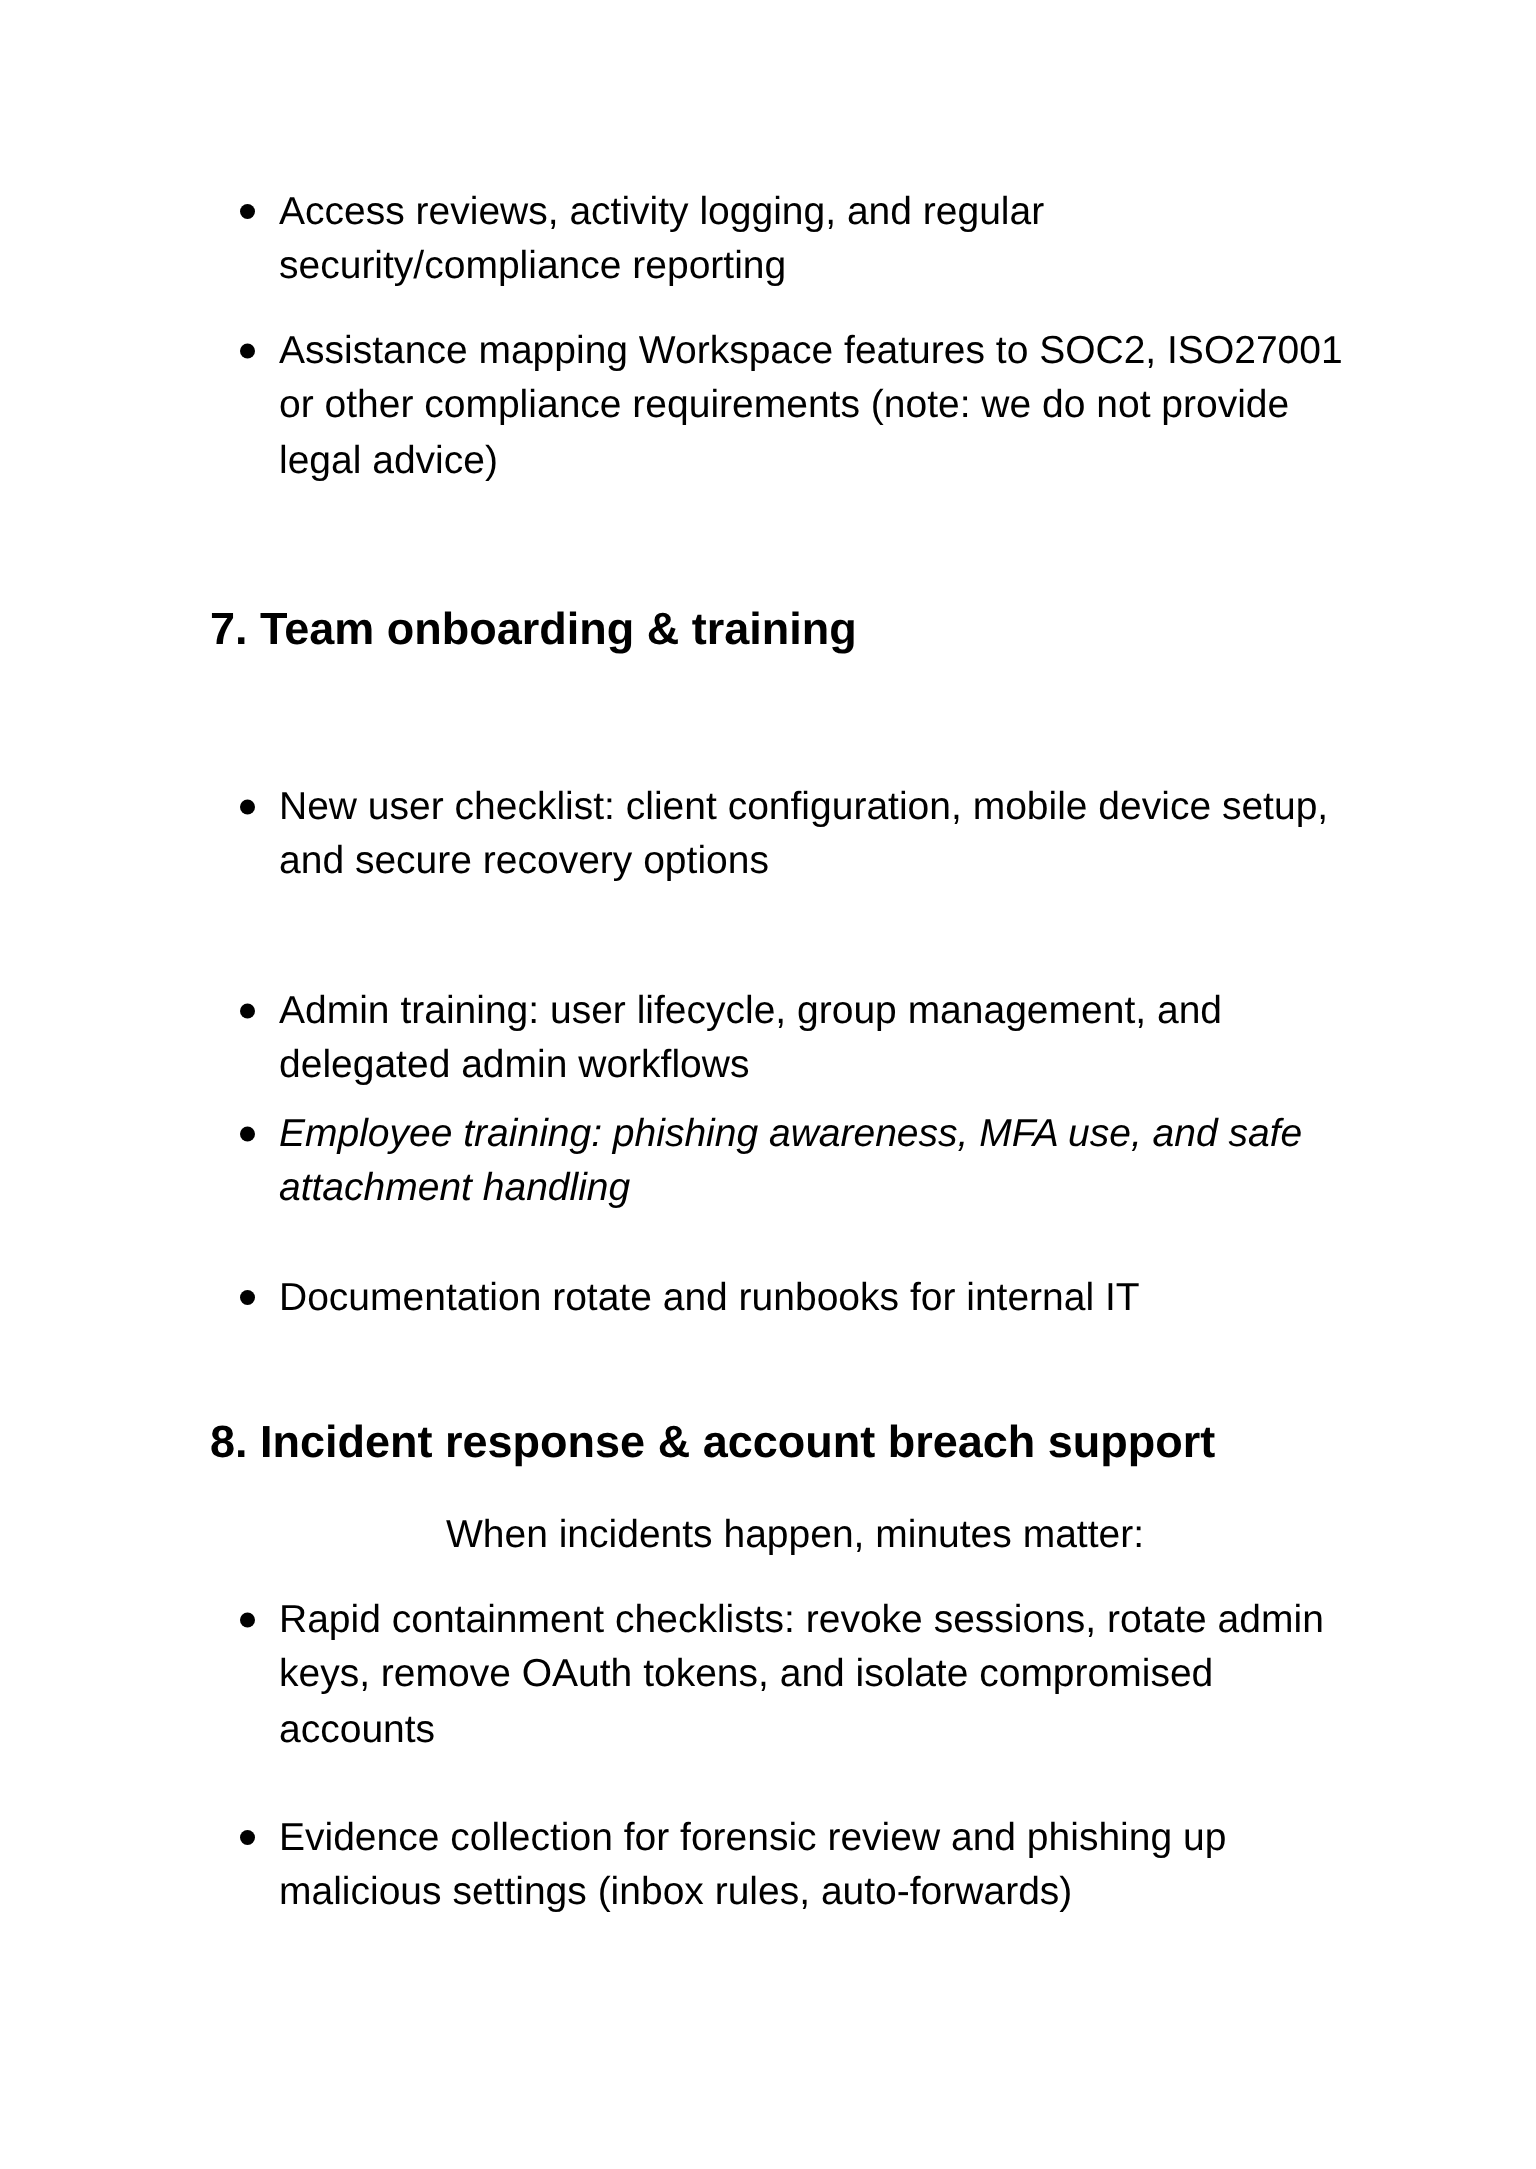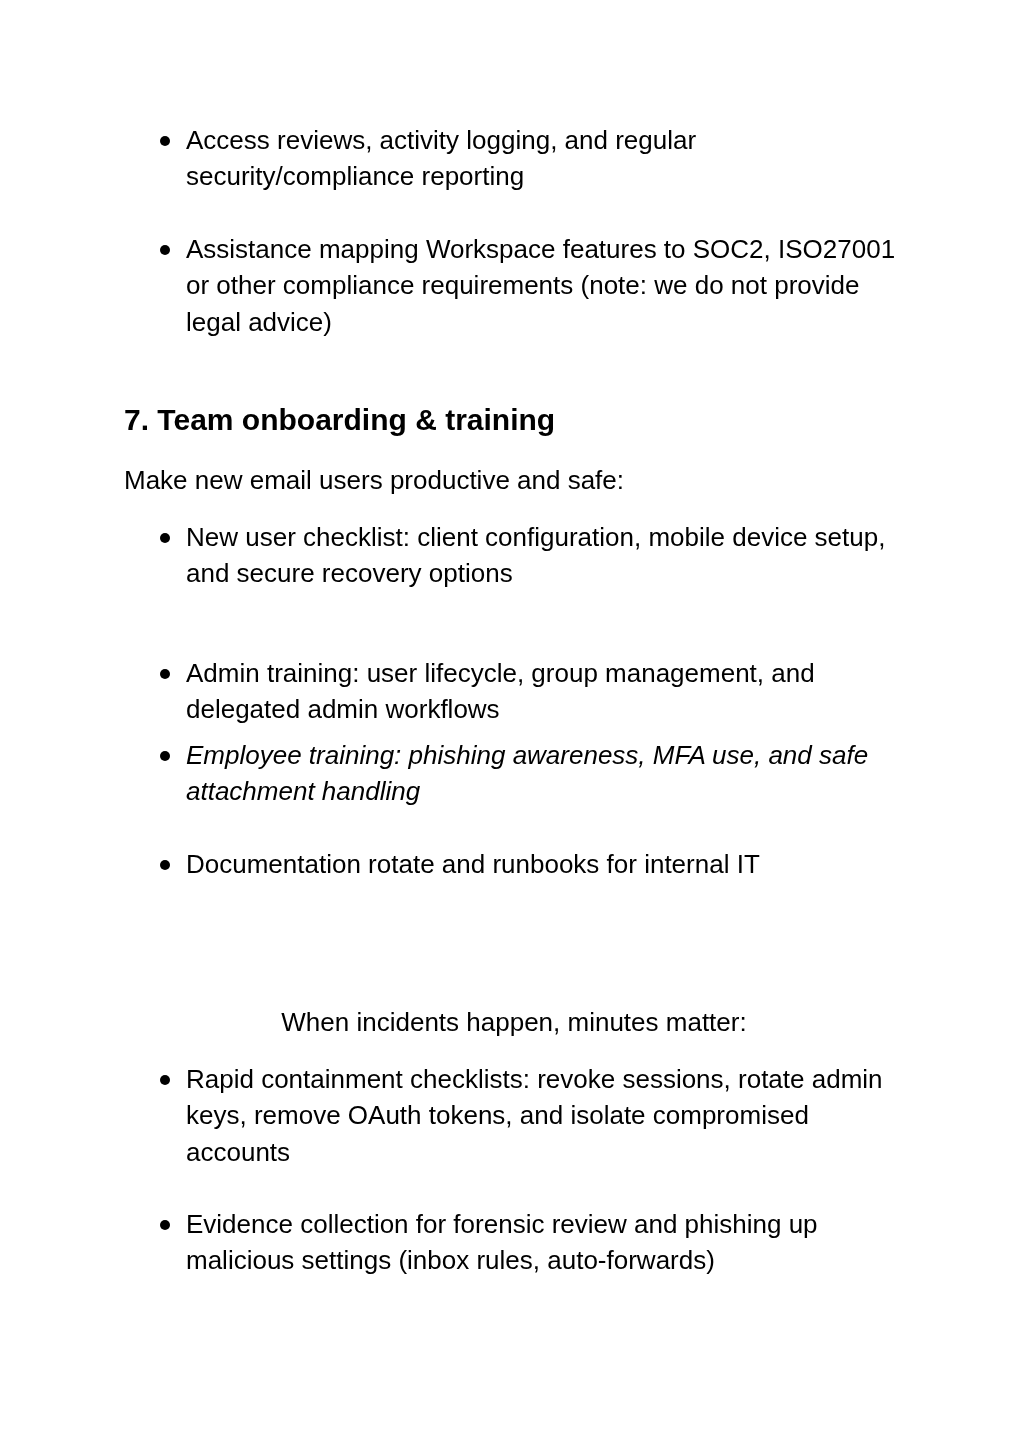--- a/index.html
+++ b/index.html
@@ -17,21 +17,21 @@
     }
     .page {
       position: absolute;
       left: 0;
       top: 0;
       width: 1024px;
       height: 1198px;
     }
     .block {
       position: absolute;
-      left: 124px;
+      left: 140px;
       width: 780px;
     }
     .bullet-list {
       list-style: none;
       margin: 0;
       padding: 0;
     }
     .bullet-item {
       position: absolute;
       left: 160px;
@@ -75,51 +75,51 @@
 </head>
 <body>
 
 <div class="page">
 
   <ul class="bullet-list">
     <li class="bullet-item" style="top:122px;">
       <span class="bullet-dot"></span>
       <span class="bullet-text">Access reviews, activity logging, and regular security/compliance reporting</span>
     </li>
-    <li class="bullet-item" style="top:231px;">
+    <li class="bullet-item" style="top:215px;">
       <span class="bullet-dot"></span>
       <span class="bullet-text">Assistance mapping Workspace features to SOC2, ISO27001 or other compliance requirements (note: we do not provide legal advice)</span>
     </li>
   </ul>
 
   <div class="block" style="top:402px;">
     <h2 class="heading">7. Team onboarding &amp; training</h2>
-  </div>
-  <div class="block" style="top:462px;">
-    <p class="para">Make new email users productive and safe:</p>
   </div>
   <ul class="bullet-list">
     <li class="bullet-item" style="top:519px;">
       <span class="bullet-dot"></span>
       <span class="bullet-text">New user checklist: client configuration, mobile device setup, and secure recovery options</span>
     </li>
     <li class="bullet-item" style="top:655px;">
       <span class="bullet-dot"></span>
       <span class="bullet-text">Admin training: user lifecycle, group management, and delegated admin workflows</span>
     </li>
     <li class="bullet-item" style="top:737px;font-style:italic;">
       <span class="bullet-dot"></span>
       <span class="bullet-text">Employee training: phishing awareness, MFA use, and safe attachment handling</span>
     </li>
     <li class="bullet-item" style="top:846px;">
       <span class="bullet-dot"></span>
       <span class="bullet-text">Documentation rotate and runbooks for internal IT</span>
     </li>
   </ul>
 
+  <div class="block" style="top:944px;">
+    <h2 class="heading">8. Incident response &amp; account breach support</h2>
+  </div>
   <div class="block" style="top:1004px;text-align:center;">
     <p class="para">When incidents happen, minutes matter:</p>
   </div>
   <ul class="bullet-list">
     <li class="bullet-item" style="top:1061px;">
       <span class="bullet-dot"></span>
       <span class="bullet-text">Rapid containment checklists: revoke sessions, rotate admin keys, remove OAuth tokens, and isolate compromised accounts</span>
     </li>
     <li class="bullet-item" style="top:1206px;">
       <span class="bullet-dot"></span>

